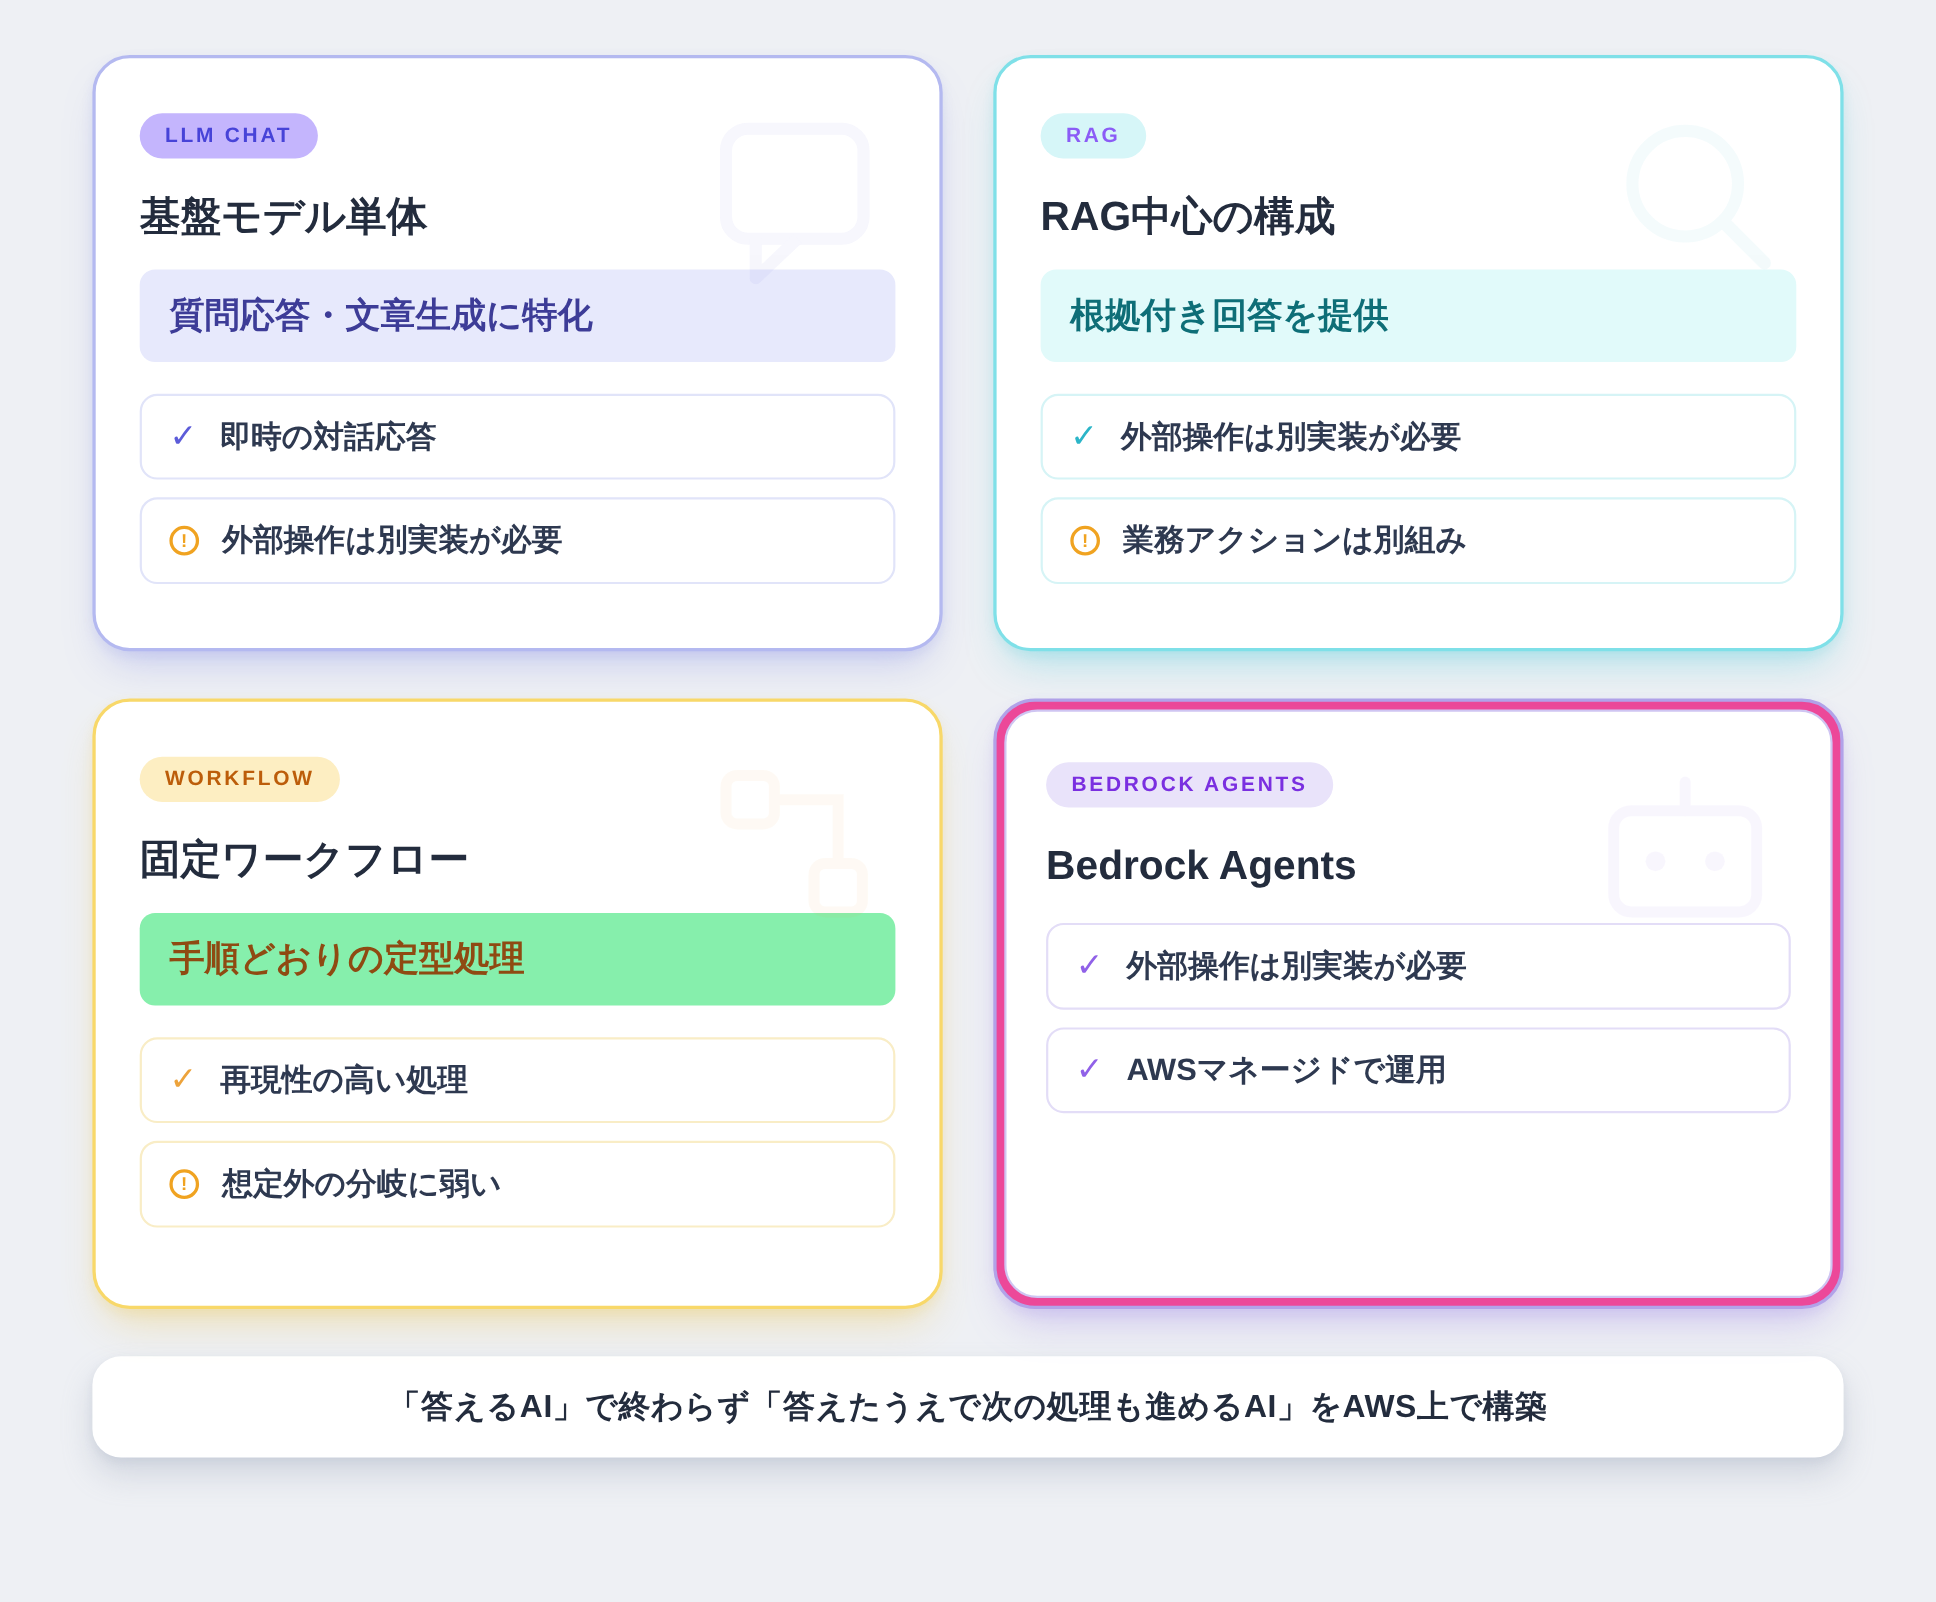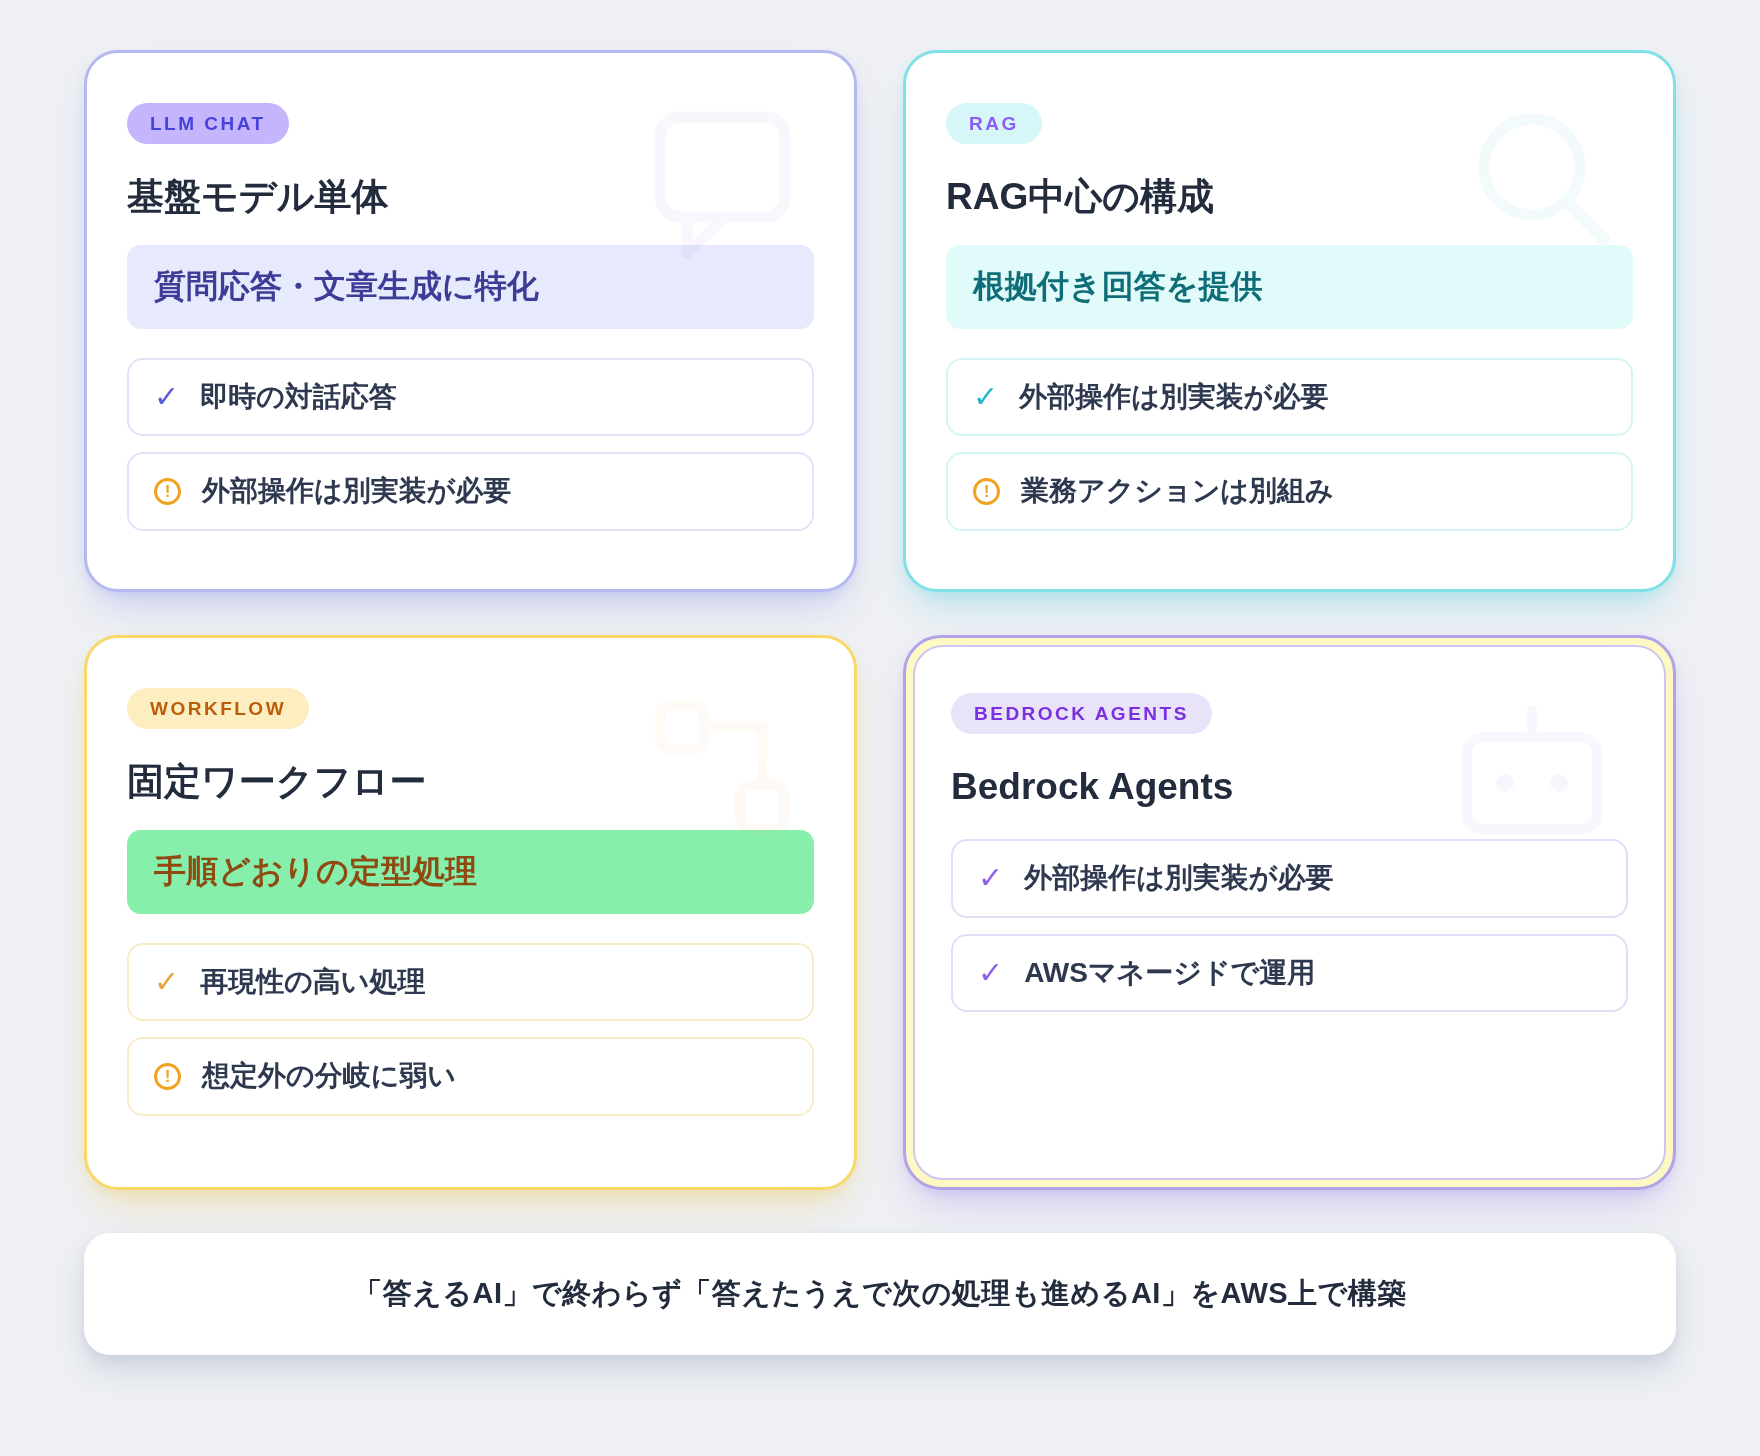--- a/index.html
+++ b/index.html
@@ -3,21 +3,21 @@
 <meta charset="utf-8">
 <style>
   html,body{margin:0;padding:0;}
   body{font-family:"Liberation Sans","DejaVu Sans",sans-serif;background:#eef0f4;}
   .canvas{position:relative;width:1760px;height:1456px;background:#eef0f4;box-sizing:border-box;padding:50px 84px 0;overflow:hidden;}
   .grid{display:grid;grid-template-columns:773px 773px;grid-template-rows:542px 555px;column-gap:46px;row-gap:43px;}
   .card{position:relative;background:#ffffff;border-radius:34px;padding:50px 40px;box-sizing:border-box;overflow:hidden;}
   .c1{border:3px solid #b4b9f0;box-shadow:0 22px 38px -14px rgba(125,135,230,.38),0 4px 10px rgba(125,135,230,.12);}
   .c2{border:3px solid #7fe0e8;box-shadow:0 22px 38px -14px rgba(60,200,216,.38),0 4px 10px rgba(60,200,216,.12);}
   .c3{border:3px solid #f8d869;box-shadow:0 22px 38px -14px rgba(238,198,80,.45),0 4px 10px rgba(238,198,80,.15);}
-  .card-outer{border:3px solid #b2a2e9;border-radius:38px;padding:7px;background:#fef9c3;box-sizing:border-box;box-shadow:0 22px 38px -14px rgba(150,120,230,.40),0 4px 10px rgba(150,120,230,.12);}
+  .card-outer{border:3px solid #b2a2e9;border-radius:38px;padding:7px;background:#ec4899;box-sizing:border-box;box-shadow:0 22px 38px -14px rgba(150,120,230,.40),0 4px 10px rgba(150,120,230,.12);}
   .c4{border:2px solid #cfc5f2;border-radius:30px;height:100%;padding:46px 36px;}
   .badge{display:inline-block;padding:11px 23px;border-radius:999px;font-size:19px;font-weight:700;letter-spacing:2.5px;line-height:1;}
   .c1 .badge{background:#c4b5fd;color:#4743d8;}
   .c2 .badge{background:#d6f6f8;color:#8b5cf6;}
   .c3 .badge{background:#fdeec2;color:#bc5d0a;}
   .c4 .badge{background:#e9e3fa;color:#7a2fe0;}
   .title{margin-top:30px;font-size:37px;font-weight:800;color:#232c3d;line-height:1.25;}
   .highlight{margin-top:25px;border-radius:14px;padding:21px 27px;font-size:32px;font-weight:700;line-height:1.3;}
   .c1 .highlight{background:#e7e9fc;color:#3d3c97;}
   .c2 .highlight{background:#e1fafa;color:#0e6e77;}
@@ -30,21 +30,21 @@
   .c2 .item{border:2px solid #d6f4f6;}
   .c3 .item{border:2px solid #f9edc6;}
   .c4 .item{border:2px solid #e3ddf7;}
   .check{font-size:30px;font-weight:700;flex:0 0 auto;line-height:1;}
   .c1 .check{color:#5c5cd9;}
   .c2 .check{color:#2bb5c8;}
   .c3 .check{color:#eda33b;}
   .c4 .check{color:#9061e8;}
   .warn{width:27px;height:27px;border:3px solid #f0a321;border-radius:50%;color:#f0a321;display:flex;align-items:center;justify-content:center;font-size:17px;font-weight:800;flex:0 0 auto;box-sizing:border-box;line-height:1;}
   .watermark{position:absolute;top:42px;right:44px;width:175px;height:175px;opacity:0.05;pointer-events:none;}
-  .footer{margin-top:43px;height:122px;background:#ffffff;border-radius:26px;display:flex;align-items:center;justify-content:center;
+  .footer{margin-top:43px;height:92px;background:#ffffff;border-radius:26px;display:flex;align-items:center;justify-content:center;
           box-shadow:0 16px 28px rgba(145,155,180,.30),0 4px 8px rgba(145,155,180,.14);
           font-size:29px;font-weight:800;color:#232c3d;letter-spacing:.5px;}
 </style>
 </head>
 <body>
 
 <div class="canvas">
   <div class="grid">
 
     <div class="card c1">

